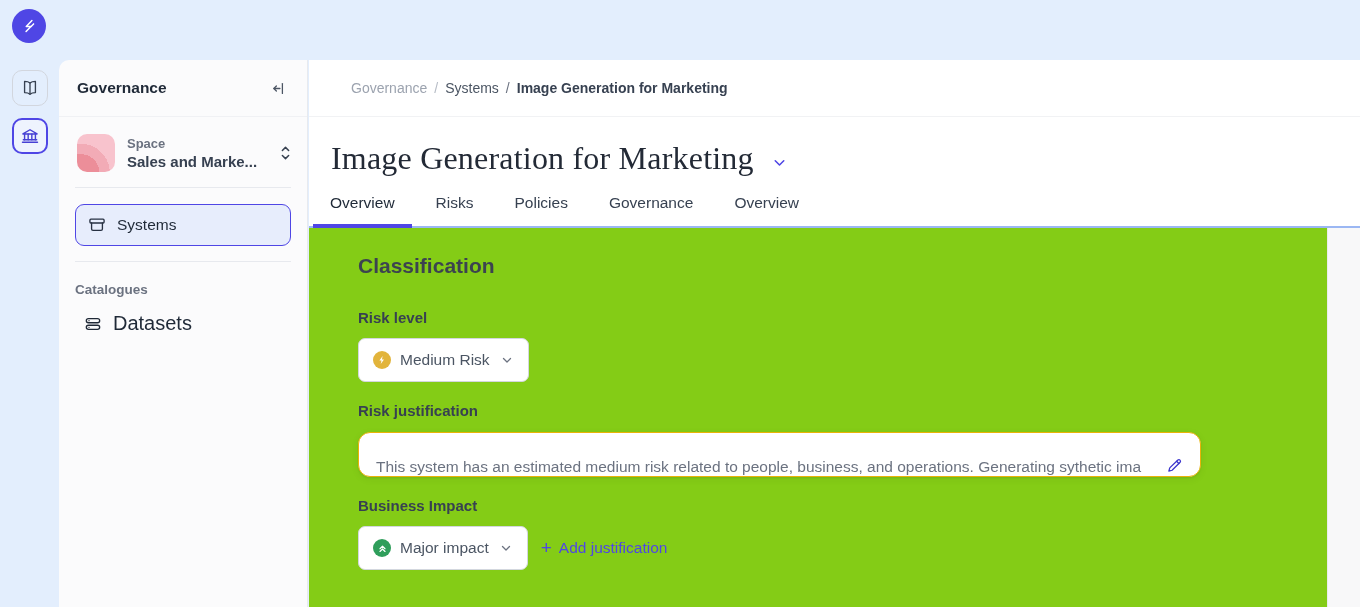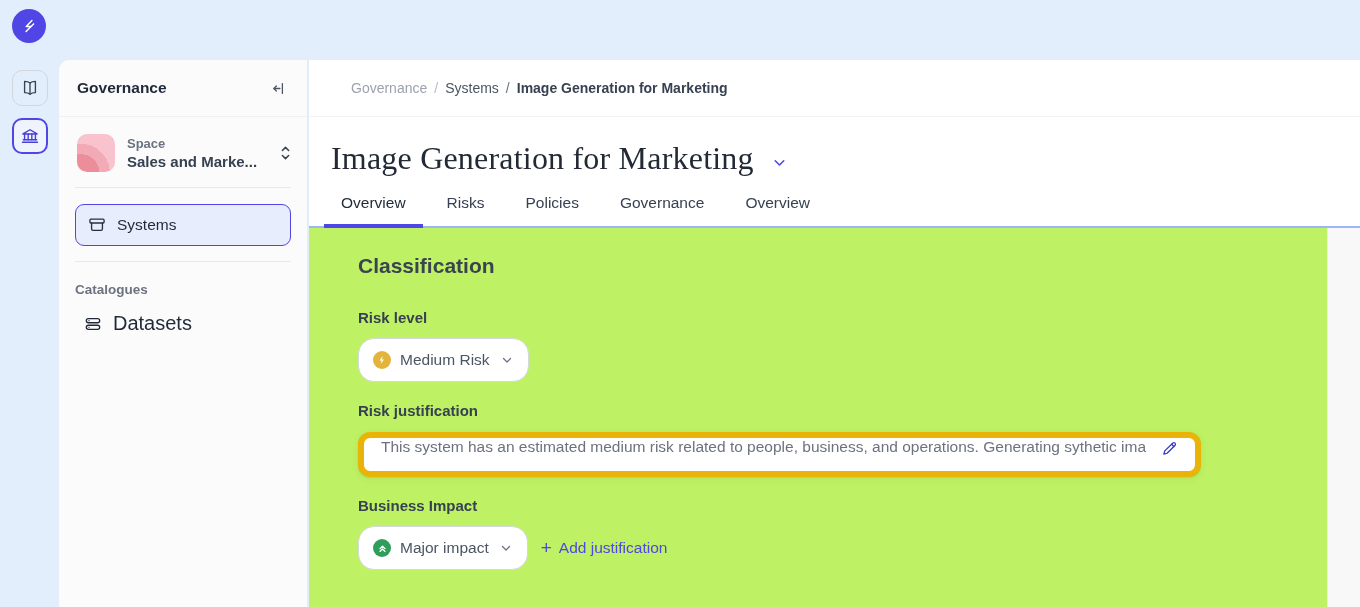--- a/index.html
+++ b/index.html
@@ -84,59 +84,59 @@
   .bc-mid{ color:#4b5563; } .bc-sep2{ color:#6b7280; }
   .bc-current{ color:#374151; font-weight:700; }
 
   .title-row{ display:flex; align-items:center; gap:17px; padding:23px 0 0 22px; flex:0 0 auto; }
   .page-title{
     font-family:"Liberation Serif", serif; font-weight:400;
     font-size:32px; color:#232a36; letter-spacing:.2px;
   }
   .title-caret{ color:#4f46e5; margin-top:7px; cursor:pointer; }
 
-  .tabs{ display:flex; padding-left:15px; margin-top:17px; border-bottom:2px solid #9bb7f3; flex:0 0 auto;align-items:flex-end; }
+  .tabs{ display:flex; padding-left:4px; margin-top:17px; border-bottom:2px solid #9bb7f3; flex:0 0 auto;align-items:flex-end; }
   .tab{
     padding:0 17px 14px; margin-right:7px; font-size:15.5px; color:#374151;
     position:relative; cursor:pointer; white-space:nowrap;
   }
   .tab.active{ color:#1f2937; }
   .tab.active::after{
     content:""; position:absolute; left:0; right:0; bottom:-2px; height:4px; background:#4f46e5;
   }
 
-  .content{ flex:1; position:relative; background:#bef264; }
+  .content{ flex:1; position:relative; background:#84cc16; }
   .gutter{
     position:absolute; top:0; right:0; bottom:0; width:33px;
     background:#f8f8f9; border-left:1px solid #ebecee;
   }
   .content-inner{ padding:0 96px 0 49px; }
 
   .section-heading{ margin-top:26px; font-size:21px; font-weight:700; color:#3c4350; }
   .field-label{ font-size:15px; font-weight:700; color:#374151; }
   .mt31{ margin-top:31px; } .mt20{ margin-top:20px; }
 
   .pill{
     margin-top:12px; display:inline-flex; align-items:center; gap:9px;
-    height:44px; padding:0 14px; border:1px solid #d3d7de; border-radius:16px;
+    height:44px; padding:0 14px; border:1px solid #d3d7de; border-radius:7px;
     background:#fff; font-size:15.5px; color:#4b5563; cursor:pointer;
   }
   .badge{
     width:18px; height:18px; border-radius:50%;
     display:flex; align-items:center; justify-content:center; color:#fff;
   }
   .badge.yellow{ background:#e2b43b; }
   .badge.green{ background:#2f9e5b; }
   .pill-caret{ color:#6b7280; margin-left:1px; }
 
   .just-card{
     margin-top:13px; margin-right:63px; height:45px; border-radius:12px;
-    background:#fff; border:6px solid #eab308;
+    background:#fff; border:1px solid #eab308;
     box-shadow:0 1px 2px rgba(16,24,40,.07), 0 2px 8px rgba(16,24,40,.06);
-    display:flex; align-items:flex-start; gap:12px; padding:0 15px 0 17px; cursor:text;
+    display:flex; align-items:flex-end; gap:12px; padding:0 15px 0 17px; cursor:text;
   }
   .just-text{
     flex:1; min-width:0; font-size:15.5px; color:#6b7280;
     white-space:nowrap; overflow:hidden;
   }
   .edit-btn{ color:#3a33cc; flex:0 0 auto; cursor:pointer; padding:2px; }
 
   .impact-row{ display:flex; align-items:center; gap:13px; }
   .impact-row .pill{ margin-top:0; }
   .impact-row{ margin-top:12px; }

